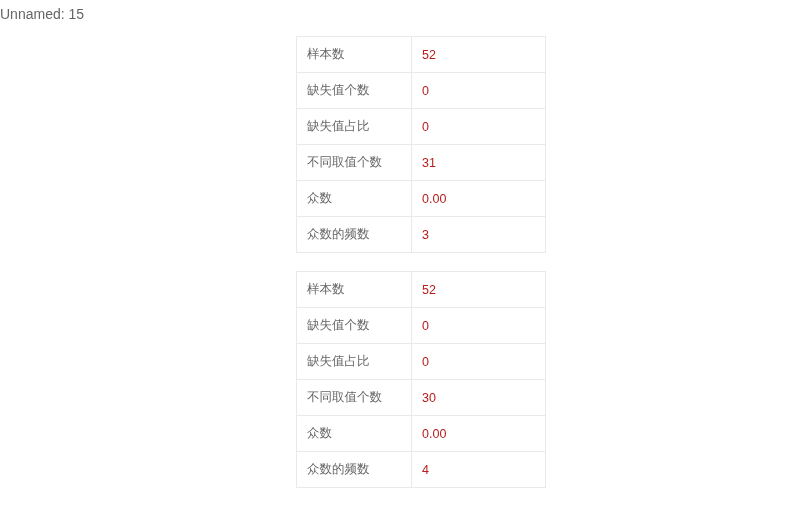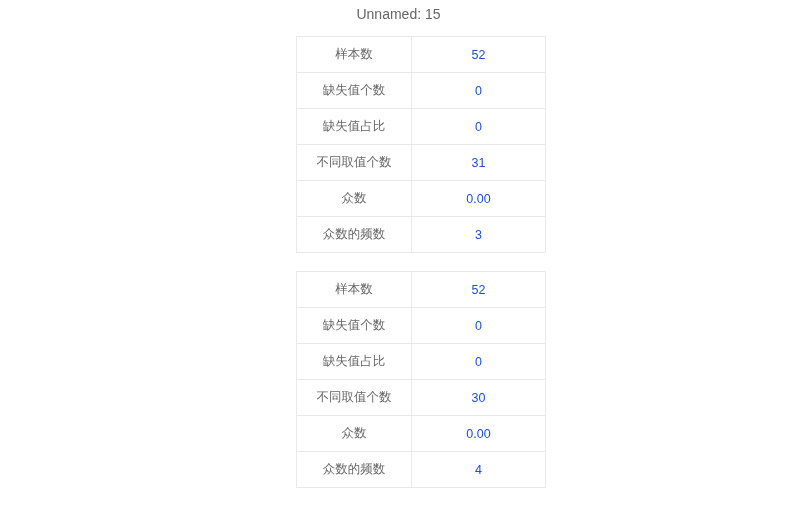--- a/index.html
+++ b/index.html
@@ -7,42 +7,40 @@
     margin: 0;
     padding: 0;
     font-family: "Helvetica Neue", Helvetica, Arial, "Microsoft YaHei", sans-serif;
     font-size: 13px;
     color: #555;
     background: #fff;
     width: 797px;
   }
   .section { width: 100%; }
   .title {
-    text-align: center;
     font-size: 14px;
     color: #666;
     margin: 6px 0 14px 0;
     font-weight: 400;
   }
   .tbl {
     width: 250px;
     margin: 0 0 18px 296px;
     border-collapse: collapse;
     border: 1px solid #e7e7e7;
   }
   .tbl td {
     border: 1px solid #e9e9e9;
     padding: 9px 10px;
     vertical-align: middle;
     color: #666;
     font-size: 12.5px;
-    text-align: center;
   }
   .tbl td.k { width: 115px; }
-  .tbl td.v { color: #1d4ed8; }
+  .tbl td.v { color: #b91c1c; }
 </style>
 </head>
 <body>
 
 <div class="section">
   <div class="title">Unnamed: 15</div>
   <table class="tbl">
     <tbody>
         <tr>
           <td class="k">样本数</td>

